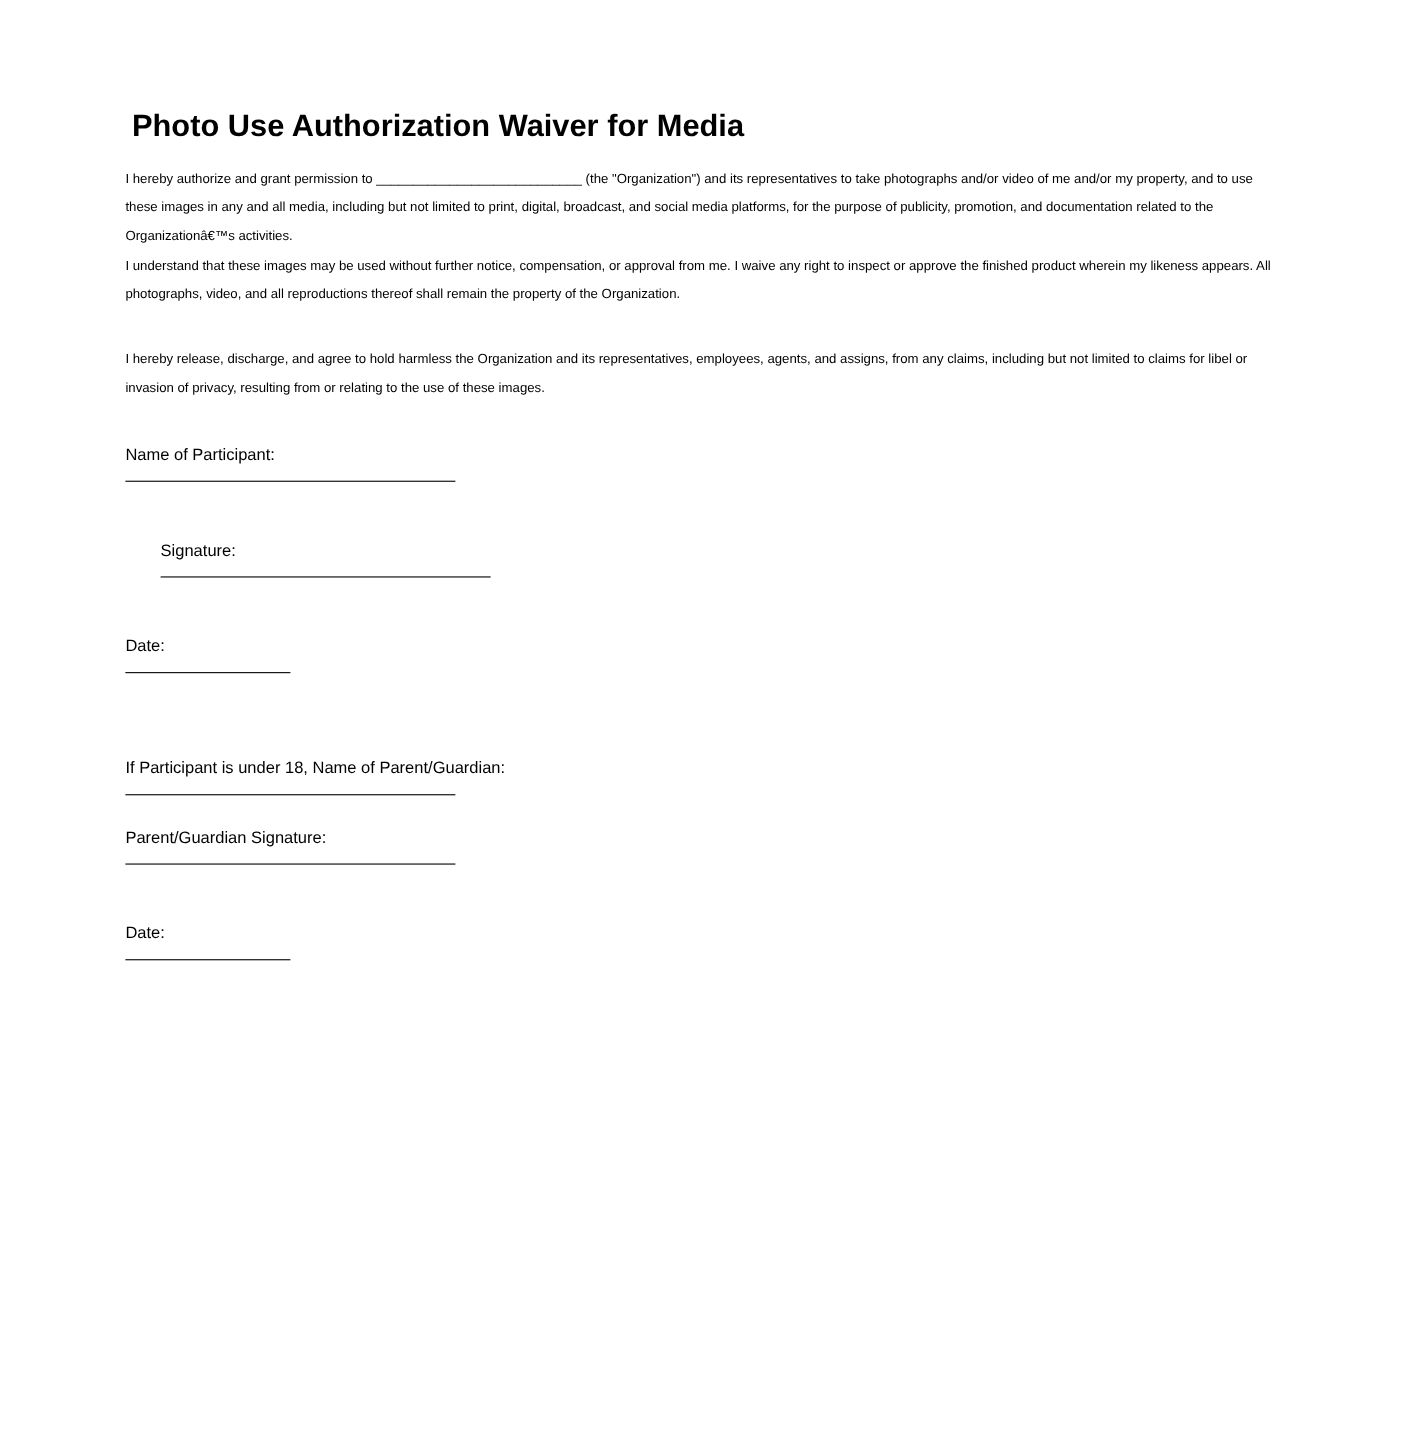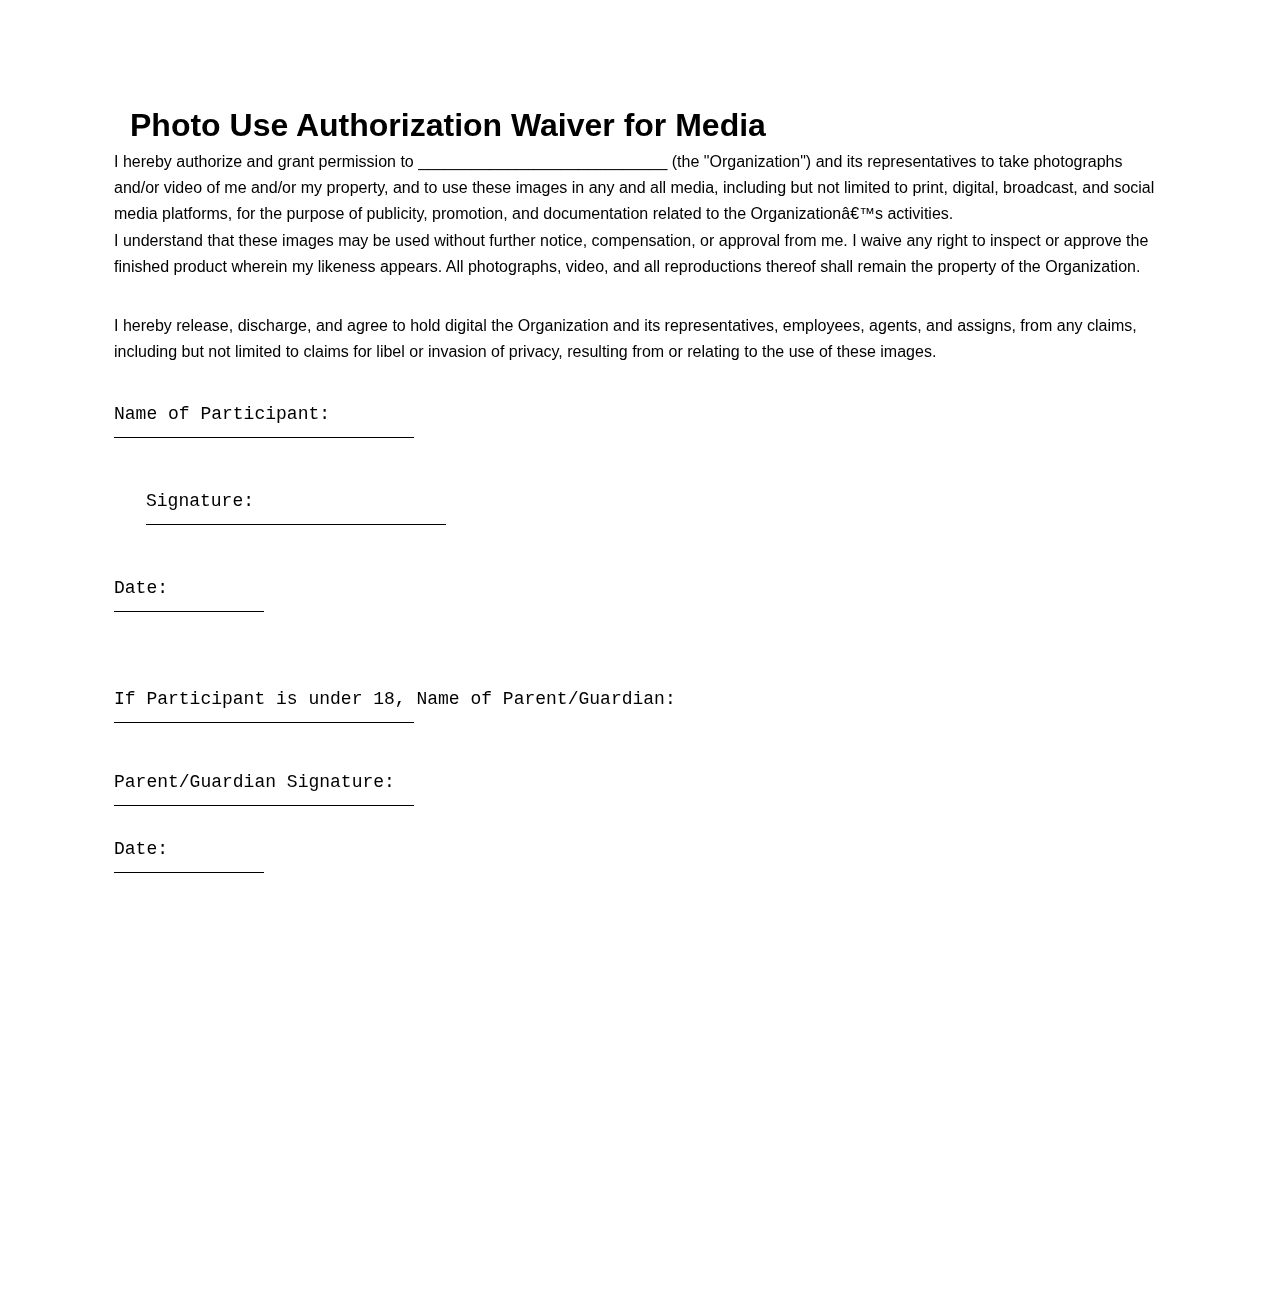--- a/index.html
+++ b/index.html
@@ -3,45 +3,45 @@
   <meta charset="utf-8">
   <style>
     html, body { margin: 0; padding: 0; background: #ffffff; }
     body {
       width: 1278px; height: 1300px;
       font-family: "Liberation Sans", sans-serif;
       color: #000;
     }
     .page { position: absolute; left: 114px; top: 0; width: 1050px; }
     h1 {
-      margin: 16px; position: absolute; top: 89px; left: 0;
-      font-size: 32px; font-weight: bold; line-height: 40px; white-space: nowrap;
+      margin: 6px; position: absolute; top: 89px; left: 0;
+      font-size: 28px; font-weight: bold; line-height: 40px; white-space: nowrap;
     }
     .para {
       position: absolute; left: 0; width: 1050px;
-      font-size: 16px; line-height: 26px; margin: 0;
+      font-size: 12px; line-height: 26px; margin: 0;
     }
     .p1 { top: 149px; }
     .p2 { top: 228px; }
     .p3 { top: 313px; }
     .field { position: absolute; left: 0; }
-    .field-label { font-size: 18px; line-height: 20px; white-space: nowrap; font-family: Liberation Mono, monospace; }
+    .field-label { font-size: 15px; line-height: 20px; white-space: nowrap; }
     .field-line { position: absolute; left: 0; top: 33px; height: 0; border-top: 1px solid #000; }
     .w300 { width: 300px; }
     .w150 { width: 150px; }
   </style>
 </head>
 <body>
 
 <div class="page">
   <h1>Photo Use Authorization Waiver for Media</h1>
 
   <p class="para p1">I hereby authorize and grant permission to ____________________________ (the "Organization") and its representatives to take photographs and/or video of me and/or my property, and to use these images in any and all media, including but not limited to print, digital, broadcast, and social media platforms, for the purpose of publicity, promotion, and documentation related to the Organizationâ€™s activities.</p>
   <p class="para p2">I understand that these images may be used without further notice, compensation, or approval from me. I waive any right to inspect or approve the finished product wherein my likeness appears. All photographs, video, and all reproductions thereof shall remain the property of the Organization.</p>
-  <p class="para p3">I hereby release, discharge, and agree to hold digital the Organization and its representatives, employees, agents, and assigns, from any claims, including but not limited to claims for libel or invasion of privacy, resulting from or relating to the use of these images.</p>
+  <p class="para p3">I hereby release, discharge, and agree to hold harmless the Organization and its representatives, employees, agents, and assigns, from any claims, including but not limited to claims for libel or invasion of privacy, resulting from or relating to the use of these images.</p>
 
   <div class="field" style="top:404px;">
     <div class="field-label">Name of Participant:</div>
     <div class="field-line w300"></div>
   </div>
 
   <div class="field" style="top:491px;margin-left:32px;">
     <div class="field-label">Signature:</div>
     <div class="field-line w300"></div>
   </div>
@@ -49,21 +49,21 @@
   <div class="field" style="top:578px;">
     <div class="field-label">Date:</div>
     <div class="field-line w150"></div>
   </div>
 
   <div class="field" style="top:665px;margin-top:24px;">
     <div class="field-label">If Participant is under 18, Name of Parent/Guardian:</div>
     <div class="field-line w300"></div>
   </div>
 
-  <div class="field" style="top:752px;margin-top:20px;">
+  <div class="field" style="top:752px;">
     <div class="field-label">Parent/Guardian Signature:</div>
     <div class="field-line w300"></div>
   </div>
 
   <div class="field" style="top:839px;">
     <div class="field-label">Date:</div>
     <div class="field-line w150"></div>
   </div>
 </div>
 

